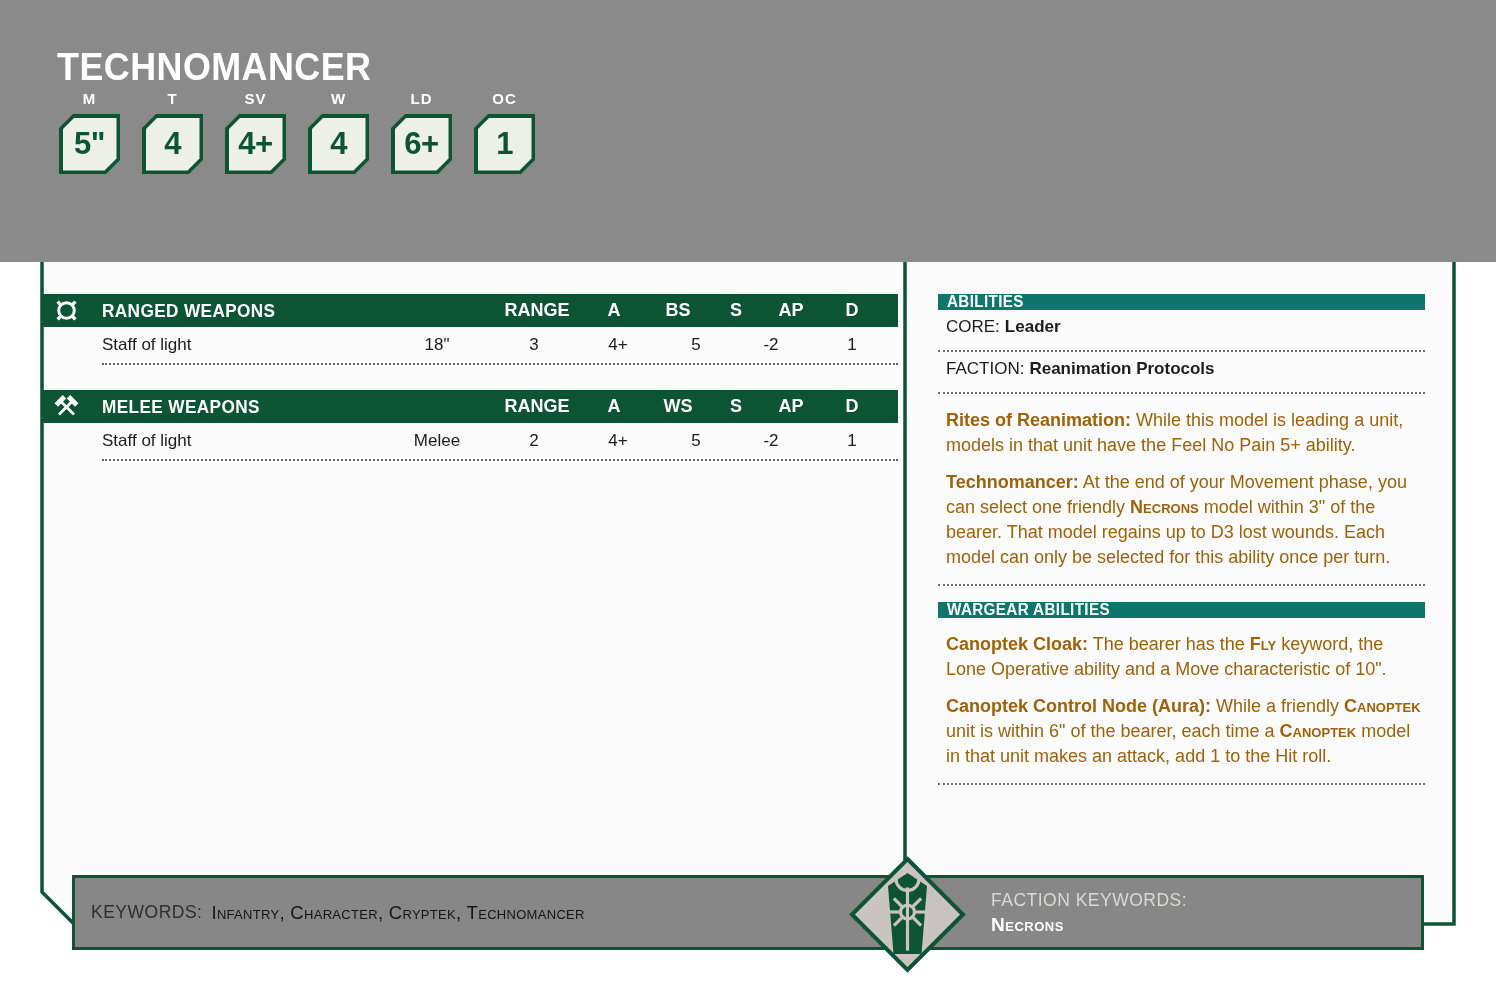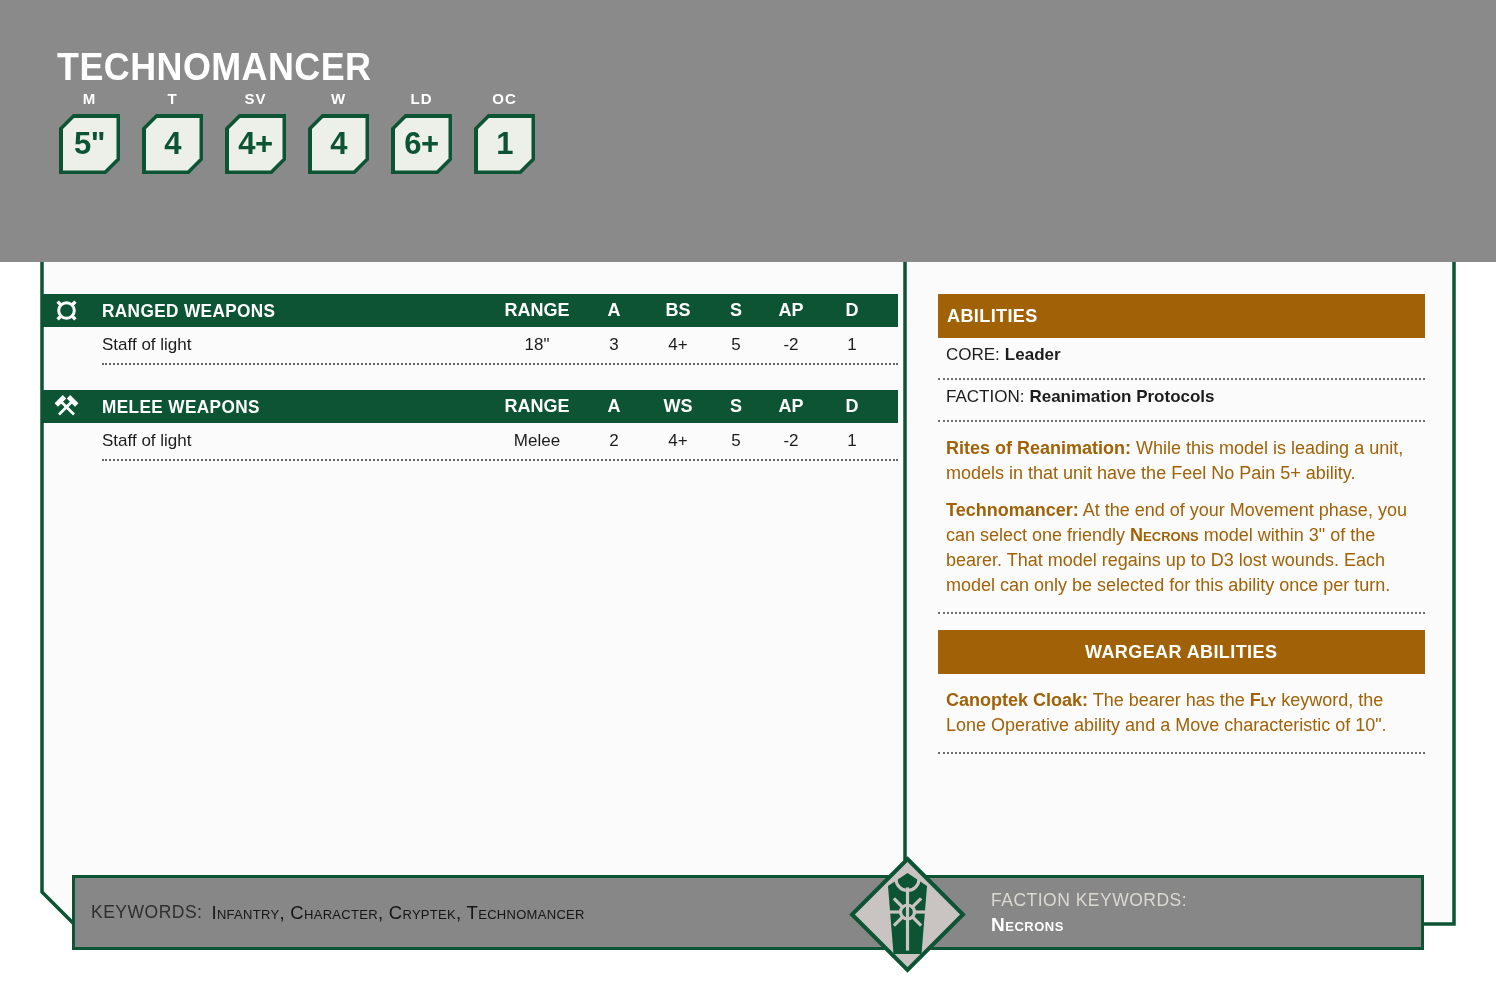--- a/index.html
+++ b/index.html
@@ -29,30 +29,30 @@
   .wbar { height:33px; background:#0c5433; display:flex; align-items:center; color:#ffffff; }
   .wicon { width:27px; height:27px; margin-left:11px; flex:none; display:flex; align-items:center; }
   .wicon svg { display:block; }
   .wtitle { font-size:18.5px; font-weight:700; letter-spacing:.4px; margin-left:22px; white-space:nowrap;
             transform:scaleX(.93); transform-origin:0 50%; }
   .wcols { margin-left:auto; display:flex; align-items:center; padding-right:14px; }
   .wc { font-size:18px; font-weight:700; text-align:center; }
   .c-range { width:90px; } .c-a { width:64px; } .c-bs { width:64px; }
   .c-s { width:52px; } .c-ap { width:58px; } .c-d { width:64px; }
   .wrow { margin-left:60px; display:flex; align-items:center; height:36px;
-          padding-right:14px; border-bottom:2px dotted #666666; }
+          padding-right:14px; border-bottom:2px dotted #666666;gap:20px; }
   .wname { flex:1; font-size:17px; color:#1c1c1c; }
   .wv { font-size:17px; color:#1c1c1c; text-align:center; }
 
   
   .abilities { position:absolute; left:938px; top:294px; width:487px; }
-  .abar { height:44px; background:#a16207; color:#ffffff; display:flex; align-items:center;
-          padding-left:9px; box-sizing:border-box; font-size:19px; font-weight:700; letter-spacing:.4px; }
+  .abar { height:16px; background:#0f766e; color:#ffffff; display:flex; align-items:center;
+          padding-left:9px; box-sizing:border-box; font-size:16px; font-weight:700; letter-spacing:.4px; }
   .abar span { transform:scaleX(.95); transform-origin:0 50%; white-space:nowrap; }
-  .wargear-bar { margin-top:16px;justify-content:center; }
+  .wargear-bar { margin-top:16px; }
   .ab-row { padding:7px 0 13px 8px; border-bottom:2px dotted #6e6e6e; font-size:17px; color:#1c1c1c; }
   .ab-label { font-weight:400; }
   .ab-value { font-weight:700; margin-left:5px; }
   .ab-paras { padding:2px 0 14px 8px; border-bottom:2px dotted #6e6e6e; }
   .ab-para { margin:12px 0 0 0; font-size:18px; line-height:25px; color:#a16207; }
   .seg-b { font-weight:700; }
   .seg-kw { font-weight:700; font-variant:small-caps; }
 
   
   .footer-bar { position:absolute; left:72px; top:875px; width:1352px; height:75px;
@@ -212,20 +212,21 @@
     <div class="ab-row"><span class="ab-label">FACTION:</span><span class="ab-value">Reanimation Protocols</span></div>
     <div class="ab-paras" id="ability-entries">
         <p class="ab-para"><span class="seg-b">Rites of Reanimation:</span><span class="seg-n"> While this model is leading a unit, models in that unit have the Feel No Pain 5+ ability.</span></p>
         <p class="ab-para"><span class="seg-b">Technomancer:</span><span class="seg-n"> At the end of your Movement phase, you can select one friendly </span><span class="seg-kw">Necrons</span><span class="seg-n"> model within 3" of the bearer. That model regains up to D3 lost wounds. Each model can only be selected for this ability once per turn.</span></p>
       </div>
     <div class="abar wargear-bar">
       <span>WARGEAR ABILITIES</span>
     </div>
     <div class="ab-paras" id="wargear-entries">
         <p class="ab-para"><span class="seg-b">Canoptek Cloak:</span><span class="seg-n"> The bearer has the </span><span class="seg-kw">Fly</span><span class="seg-n"> keyword, the Lone Operative ability and a Move characteristic of 10".</span></p>
+        <p class="ab-para"><span class="seg-b">Canoptek Control Node (Aura):</span><span class="seg-n"> While a friendly </span><span class="seg-kw">Canoptek</span><span class="seg-n"> unit is within 6" of the bearer, each time a </span><span class="seg-kw">Canoptek</span><span class="seg-n"> model in that unit makes an attack, add 1 to the Hit roll.</span></p>
       </div>
   </section>
 
   <div class="footer-bar">
     <div class="kw-line">
       <span class="kw-label">KEYWORDS:</span>
       <span class="kw-list">Infantry, Character, Cryptek, Technomancer</span>
     </div>
     <div class="faction-block">
       <div class="fk-label">FACTION KEYWORDS:</div>

